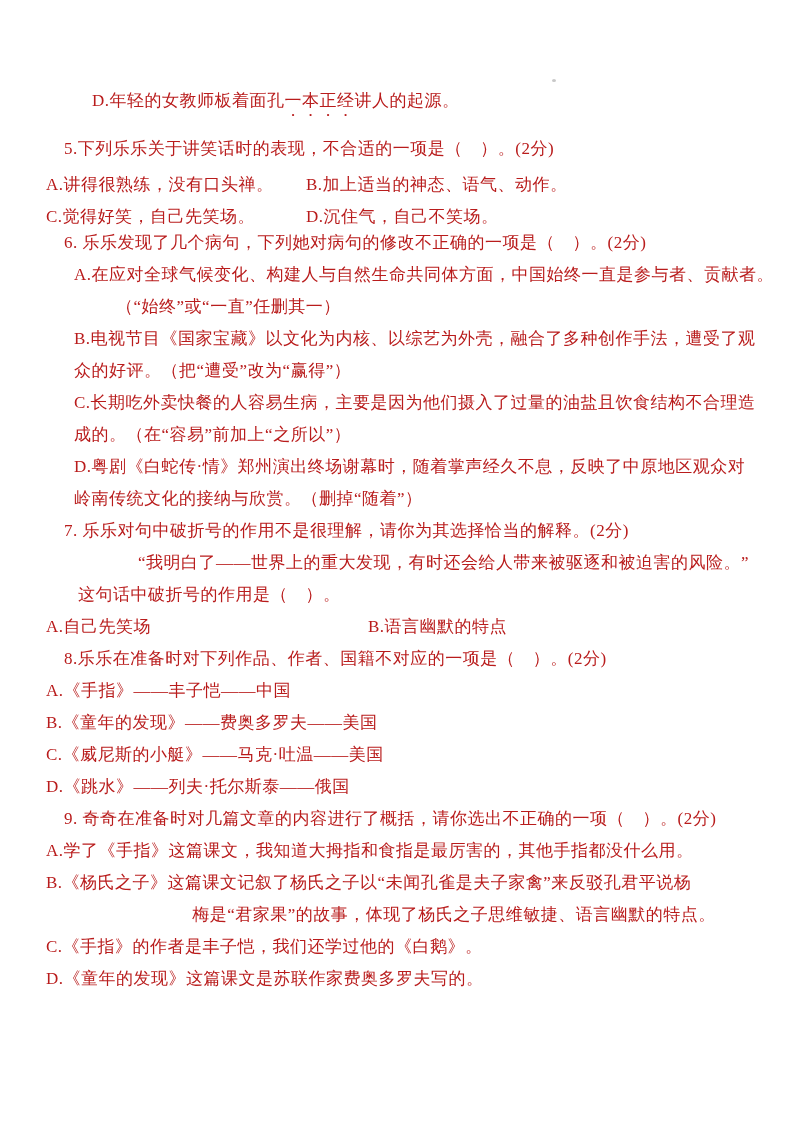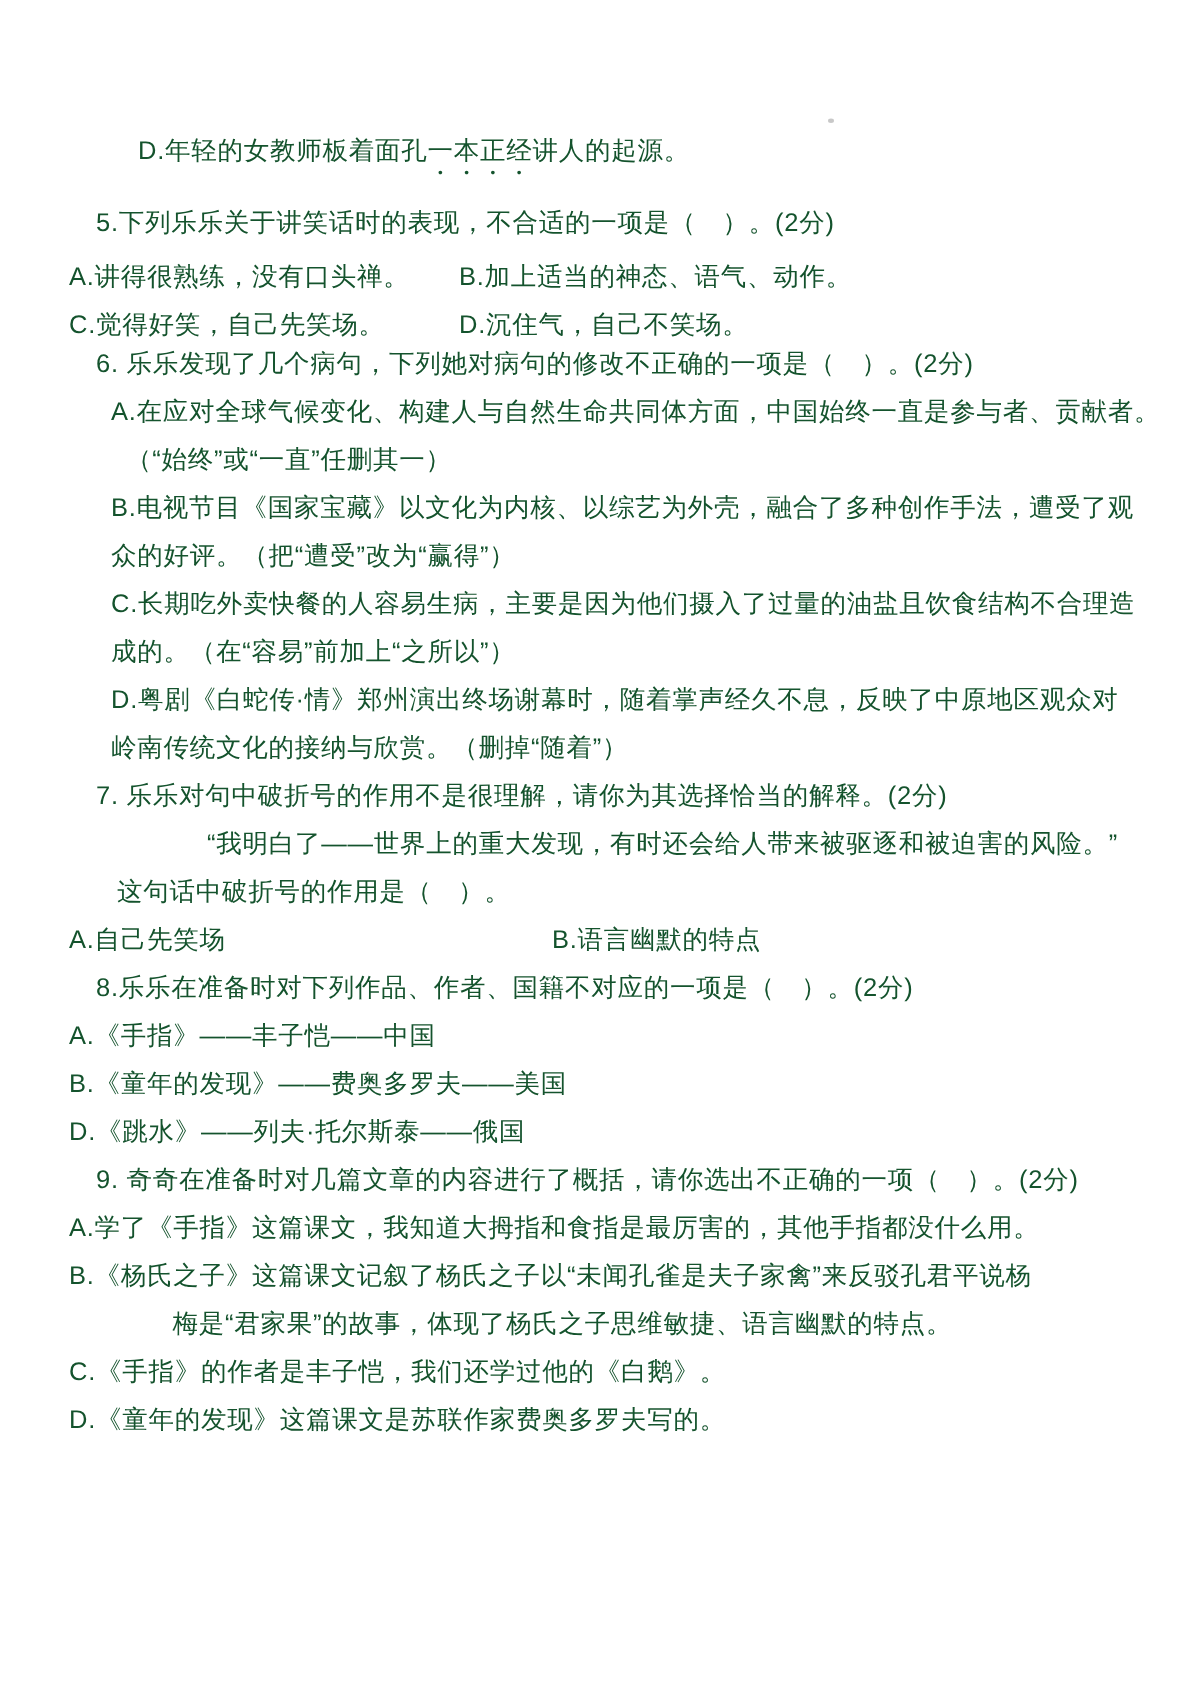--- a/index.html
+++ b/index.html
@@ -6,40 +6,40 @@
     margin: 0;
     padding: 0;
     background: #ffffff;
   }
   .page {
     position: relative;
     width: 793px;
     height: 1122px;
     background: #ffffff;
     overflow: hidden;
-    font-family: Liberation Sans, sans-serif;
+    font-family: Liberation Serif, serif;
     font-size: 17px;
-    color: #14532d;
+    color: #b91c1c;
     letter-spacing: 0.5px;
     box-sizing: border-box;
     padding-top: 85px;
   }
   .line {
     line-height: 32px;
     white-space: nowrap;
   }
   
   .ind-stem   { padding-left: 64px; }
   .ind-opt    { padding-left: 46px; }
   .ind-para   { padding-left: 74px; }
-  .ind-para2  { padding-left: 84px; }
+  .ind-para2  { padding-left: 116px; }
   .ind-quote  { padding-left: 138px; }
   .ind-stem2  { padding-left: 78px; }
   .ind-dline  { padding-left: 92px; }
-  .ind-cont2  { padding-left: 115px; }
+  .ind-cont2  { padding-left: 115px; text-align: center; }
   
   .gap-before-q5   { margin-top: 13px; }
   .gap-q5-opts     { margin-top: 4px; }
   .tight-before-q6 { margin-top: -6px; }
   
   .col-a-q5 { display: inline-block; width: 260px; }
   .col-a-q7 { display: inline-block; width: 322px; }
   
   .emph {
     -webkit-text-emphasis: filled dot;
@@ -91,20 +91,21 @@
   <div class="line ind-stem">7. 乐乐对句中破折号的作用不是很理解，请你为其选择恰当的解释。(2分)</div>
   <div class="line ind-quote">“我明白了——世界上的重大发现，有时还会给人带来被驱逐和被迫害的风险。”</div>
   <div class="line ind-stem2">这句话中破折号的作用是（　）。</div>
   <div class="line ind-opt">
     <span class="col-a-q7">A.自己先笑场</span><span>B.语言幽默的特点</span>
   </div>
 
   <div class="line ind-stem">8.乐乐在准备时对下列作品、作者、国籍不对应的一项是（　）。(2分)</div>
   <div class="line ind-opt">A.《手指》——丰子恺——中国</div>
   <div class="line ind-opt">B.《童年的发现》——费奥多罗夫——美国</div>
+  <div class="line ind-opt">C.《威尼斯的小艇》——马克·吐温——美国</div>
   <div class="line ind-opt">D.《跳水》——列夫·托尔斯泰——俄国</div>
 
   <div class="line ind-stem">9. 奇奇在准备时对几篇文章的内容进行了概括，请你选出不正确的一项（　）。(2分)</div>
   <div class="line ind-opt">A.学了《手指》这篇课文，我知道大拇指和食指是最厉害的，其他手指都没什么用。</div>
   <div class="line ind-opt">B.《杨氏之子》这篇课文记叙了杨氏之子以“未闻孔雀是夫子家禽”来反驳孔君平说杨</div>
   <div class="line ind-cont2">梅是“君家果”的故事，体现了杨氏之子思维敏捷、语言幽默的特点。</div>
   <div class="line ind-opt">C.《手指》的作者是丰子恺，我们还学过他的《白鹅》。</div>
   <div class="line ind-opt">D.《童年的发现》这篇课文是苏联作家费奥多罗夫写的。</div>
 
 </div>

